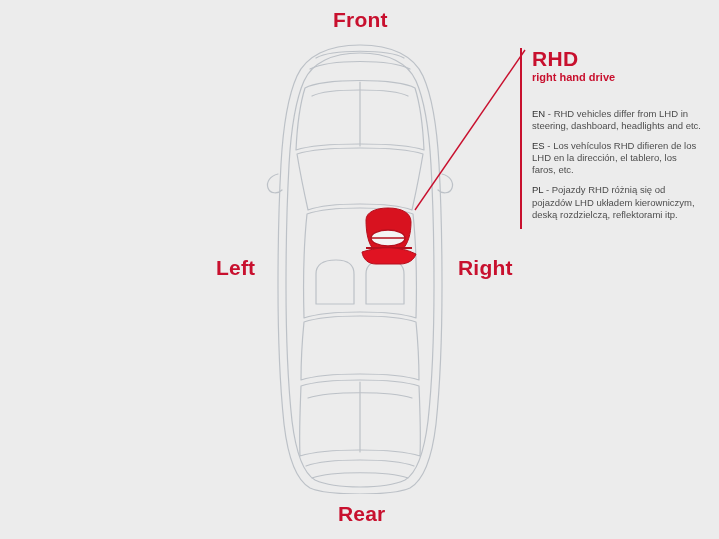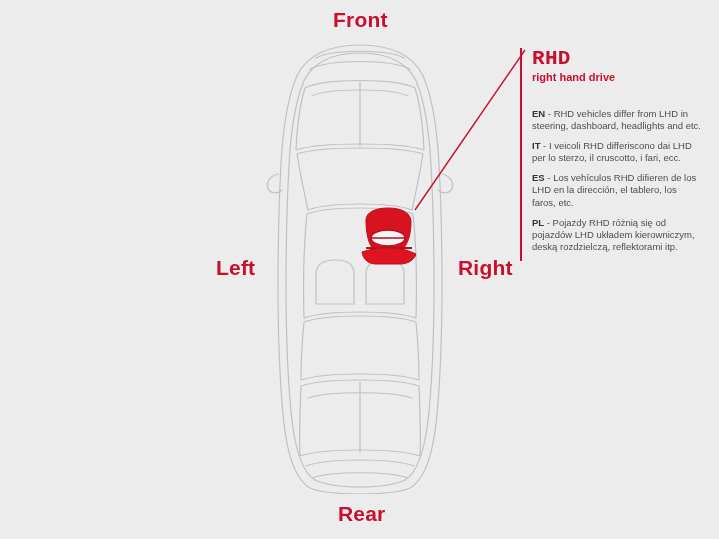--- a/index.html
+++ b/index.html
@@ -63,37 +63,36 @@
     padding-left: 10px;
     box-sizing: border-box;
   }
   #info-title {
     color: #c8102e;
     font-weight: bold;
     font-size: 21px;
     line-height: 22px;
     margin: 0 0 1px 0;
     letter-spacing: 0.3px;
-    font-family: Liberation Mono, monospace;
   }
   #info-subtitle {
     color: #c8102e;
     font-weight: bold;
     font-size: 11px;
     line-height: 13px;
     margin: 0 0 24px 0;
   }
   .lang-block {
     color: #4d4d4d;
     font-size: 9.5px;
     line-height: 12.1px;
     margin-bottom: 8px;
   }
   .lang-code {
-    font-weight: bold;
+    font-weight: normal;
     color: #333333;
   }
 </style>
 </head>
 <body>
 
 <div id="stage">
 
   <div class="orient-label" id="label-front">Front</div>
   <div class="orient-label" id="label-rear">Rear</div>
@@ -198,23 +197,20 @@
   </div>
 
   <div id="info-panel">
     <div id="info-title">RHD</div>
     <div id="info-subtitle">right hand drive</div>
 
     <div class="lang-block">
       <span class="lang-code">EN</span><span> - RHD vehicles differ from LHD in steering, dashboard, headlights and etc.</span>
     </div>
     <div class="lang-block">
-      <span class="lang-code">IT</span><span> - I veicoli RHD differiscono dai LHD per lo sterzo, il cruscotto, i fari, ecc.</span>
-    </div>
-    <div class="lang-block">
       <span class="lang-code">ES</span><span> - Los vehículos RHD difieren de los LHD en la dirección, el tablero, los faros, etc.</span>
     </div>
     <div class="lang-block">
       <span class="lang-code">PL</span><span> - Pojazdy RHD różnią się od pojazdów LHD układem kierowniczym, deską rozdzielczą, reflektorami itp.</span>
     </div>
   </div>
 
 </div>
 
 </body></html>

